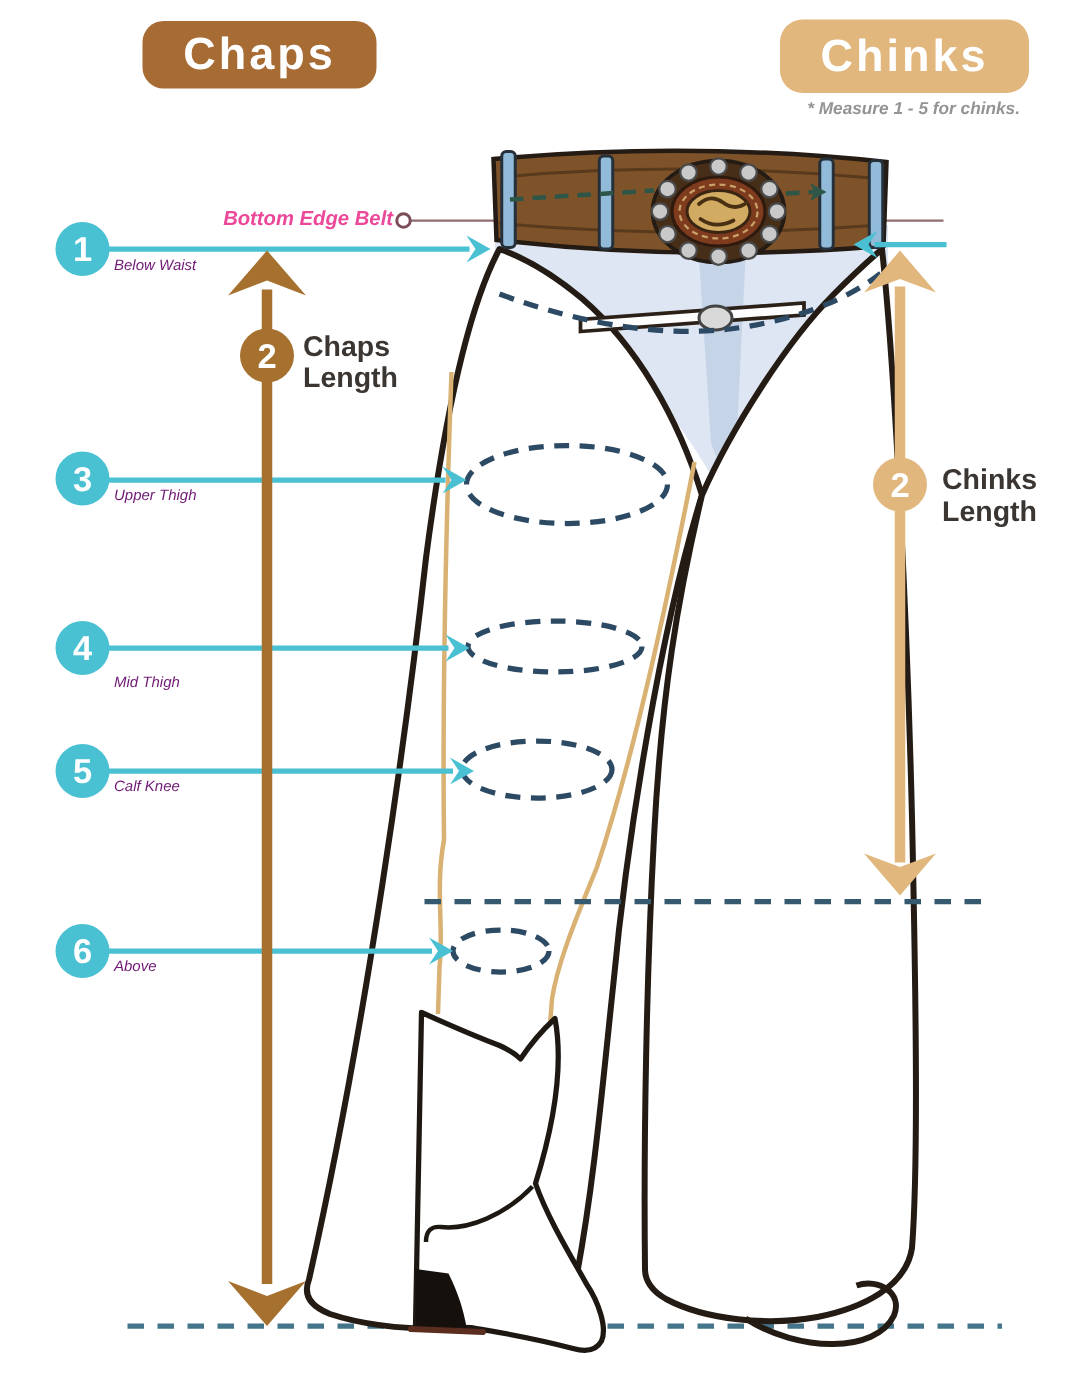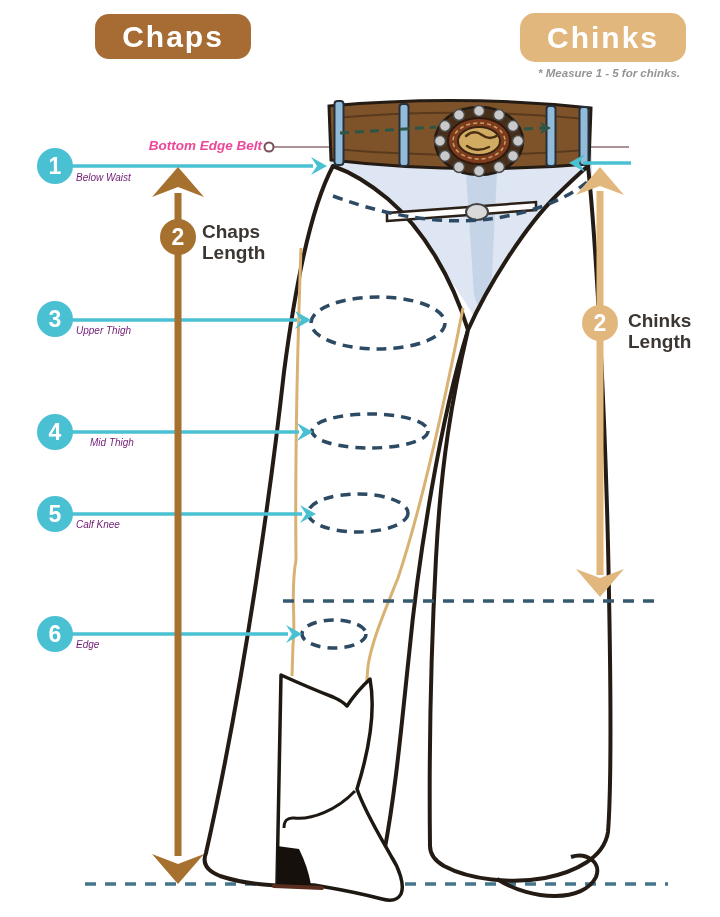--- a/index.html
+++ b/index.html
@@ -169,27 +169,27 @@
 
   <div class="belt-label">Bottom Edge Belt</div>
 
   <div class="numcircle teal" style="left:37px;top:148px;">1</div>
   <div class="rowlabel" style="left:76px;top:172px;">Below Waist</div>
 
   <div class="numcircle teal" style="left:37px;top:301px;">3</div>
   <div class="rowlabel" style="left:76px;top:325px;font-style:italic;">Upper Thigh</div>
 
   <div class="numcircle teal" style="left:37px;top:414px;">4</div>
-  <div class="rowlabel" style="left:76px;top:437px;margin-left:14px;">Mid Thigh</div>
+  <div class="rowlabel" style="left:76px;top:450px;">Mid Thigh</div>
 
   <div class="numcircle teal" style="left:37px;top:496px;">5</div>
   <div class="rowlabel" style="left:76px;top:519px;">Calf Knee</div>
 
   <div class="numcircle teal" style="left:37px;top:616px;">6</div>
-  <div class="rowlabel" style="left:76px;top:639px;">Edge</div>
+  <div class="rowlabel" style="left:76px;top:639px;">Above</div>
 
   <div class="numcircle brown" style="left:160px;top:219px;">2</div>
   <div class="lenlabel" style="left:202px;top:221px;">
     <div>Chaps</div>
     <div>Length</div>
   </div>
 
   <div class="numcircle tan" style="left:582px;top:305px;">2</div>
   <div class="lenlabel" style="left:628px;top:310px;">
     <div>Chinks</div>

